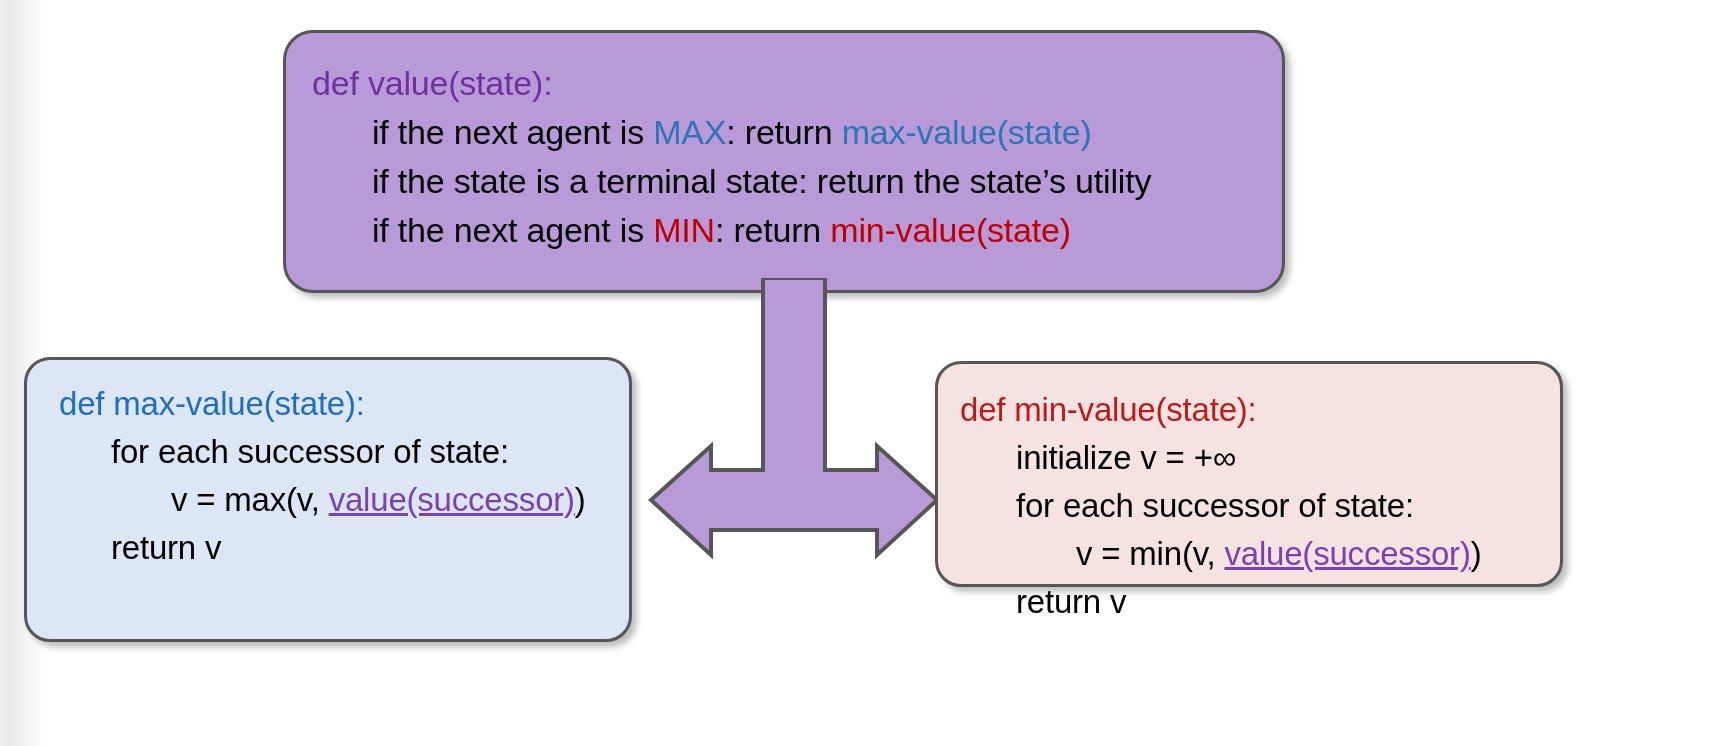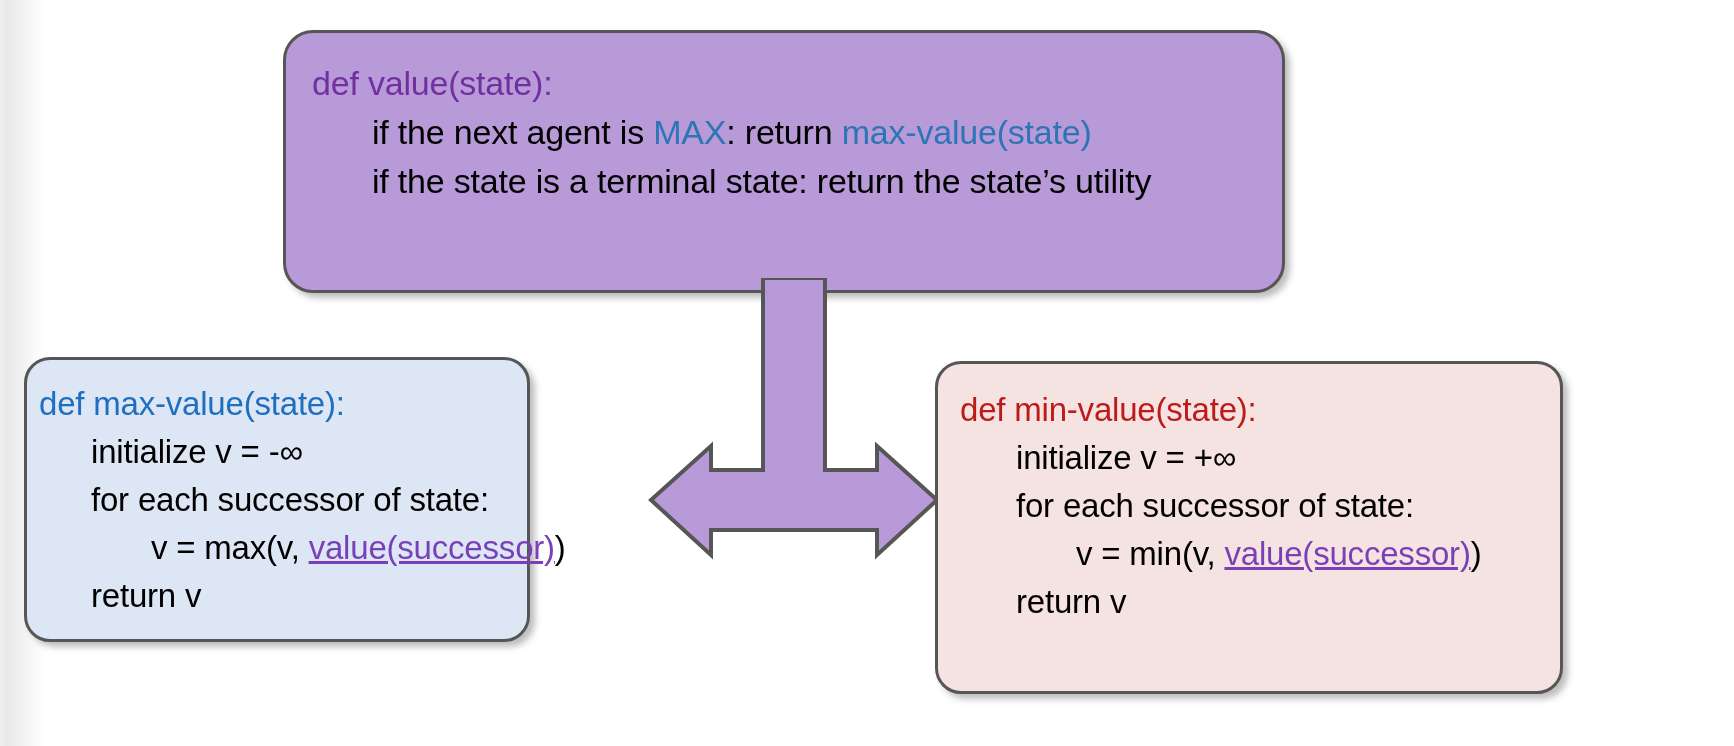--- a/index.html
+++ b/index.html
@@ -50,30 +50,30 @@
     width: 1002px;
     height: 263px;
     background: #B89AD8;
     border-radius: 30px;
     padding: 26px 0 0 26px;
     margin-top: 12px;
   }
   .box-left {
     left: 24px;
     top: 357px;
-    width: 506px;
+    width: 608px;
     height: 285px;
     background: #DCE6F4;
-    padding: 20px 0 0 12px;
+    padding: 20px 0 0 32px;
   }
   .box-right {
     left: 935px;
     top: 361px;
     width: 628px;
-    height: 333px;
+    height: 226px;
     background: #F5E3E1;
     padding: 22px 0 0 22px;
   }
 
   .code-line {
     font-size: 33px;
     line-height: 48px;
     color: #000000;
     white-space: pre;
     letter-spacing: -0.2px;
@@ -109,20 +109,21 @@
 
 <div id="slide">
 
   <div class="edge-shade"></div>
 
   <div class="box box-top">
     <div class="code-line c-purple">def value(state):</div>
     <div>
         <div class="code-line indent-1"><span class="c-black">if the next agent is </span><span class="c-blue">MAX</span><span class="c-black">: return </span><span class="c-blue">max-value(state)</span></div>
         <div class="code-line indent-1"><span class="c-black">if the state is a terminal state: return the state’s utility</span></div>
+        <div class="code-line indent-1"><span class="c-black">if the next agent is </span><span class="c-red">MIN</span><span class="c-black">: return </span><span class="c-red">min-value(state)</span></div>
       </div>
   </div>
 
   <div class="arrow-wrap">
     <svg width="295" height="300" viewBox="0 0 295 300" xmlns="http://www.w3.org/2000/svg">
 
       <path d="M 118 0
                L 180 0
                L 180 192
                L 232 192
@@ -136,21 +137,20 @@
                L 66 168
                L 66 192
                L 118 192
                Z" fill="#B89AD8" stroke="#565656" stroke-width="4" stroke-linejoin="miter"></path>
     </svg>
   </div>
 
   <div class="box box-left">
     <div class="code-line c-blue-d">def max-value(state):</div>
     <div>
-        <div class="code-line indent-1"><span class="c-black">initialize v = -∞</span></div>
         <div class="code-line indent-1"><span class="c-black">for each successor of state:</span></div>
         <div class="code-line indent-2"><span class="c-black">v = max(v, </span><span class="c-purple-l">value(successor)</span><span class="c-black">)</span></div>
         <div class="code-line indent-1"><span class="c-black">return v</span></div>
       </div>
   </div>
 
   <div class="box box-right">
     <div class="code-line c-red-d">def min-value(state):</div>
     <div>
         <div class="code-line indent-1"><span class="c-black">initialize v = +∞</span></div>

